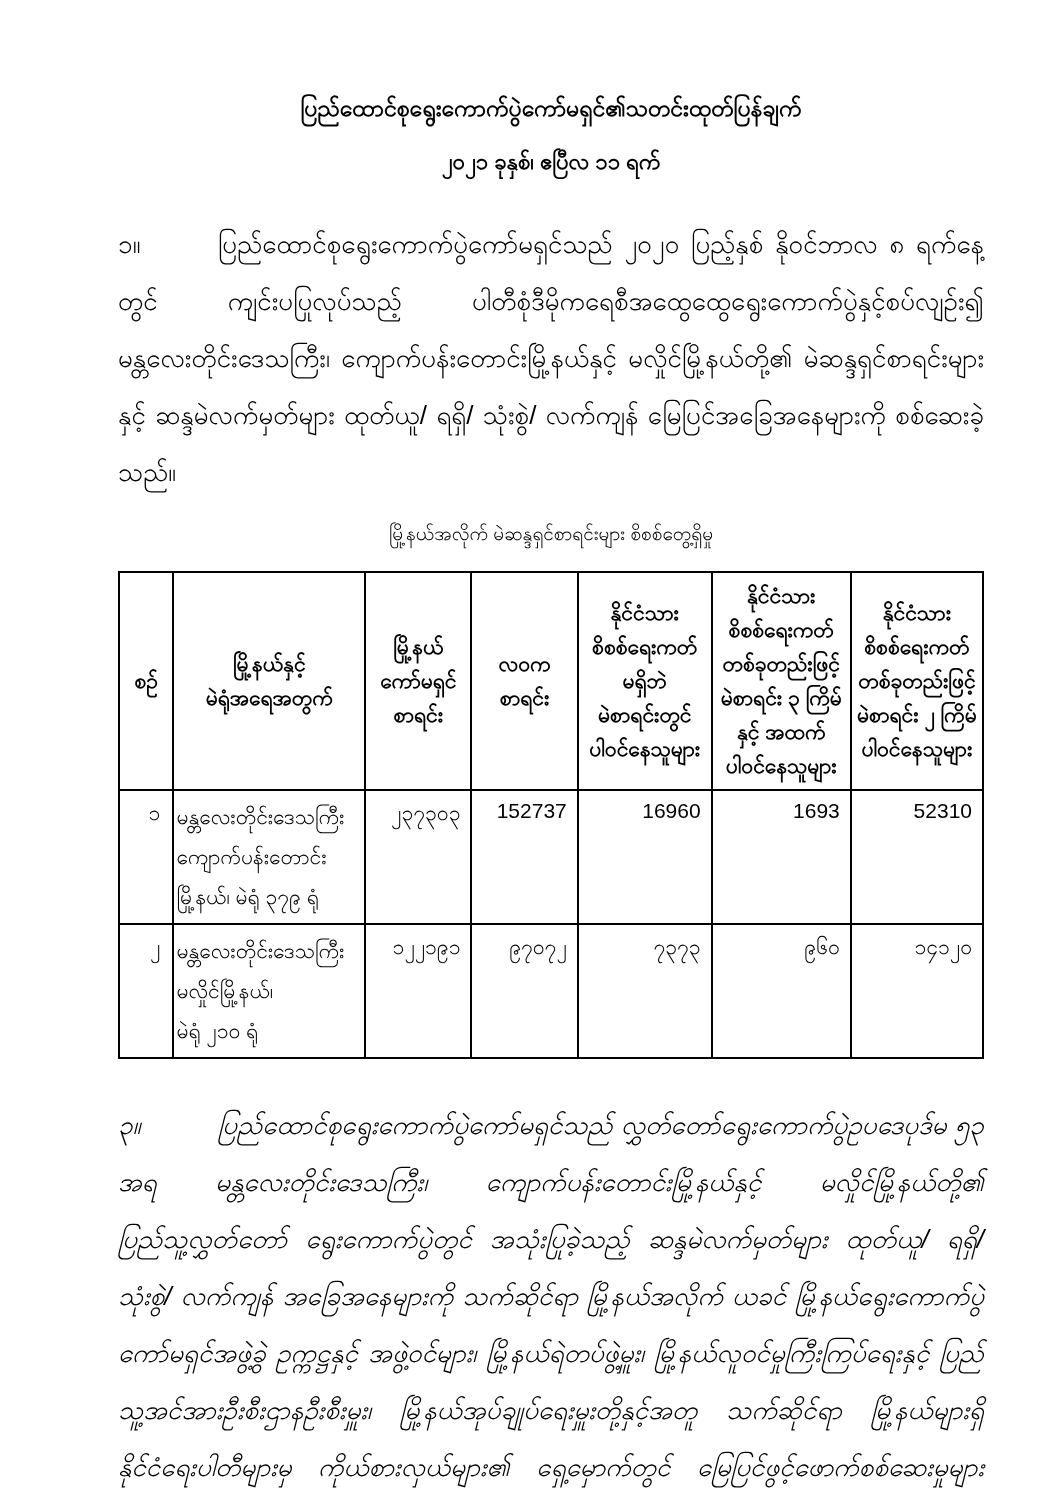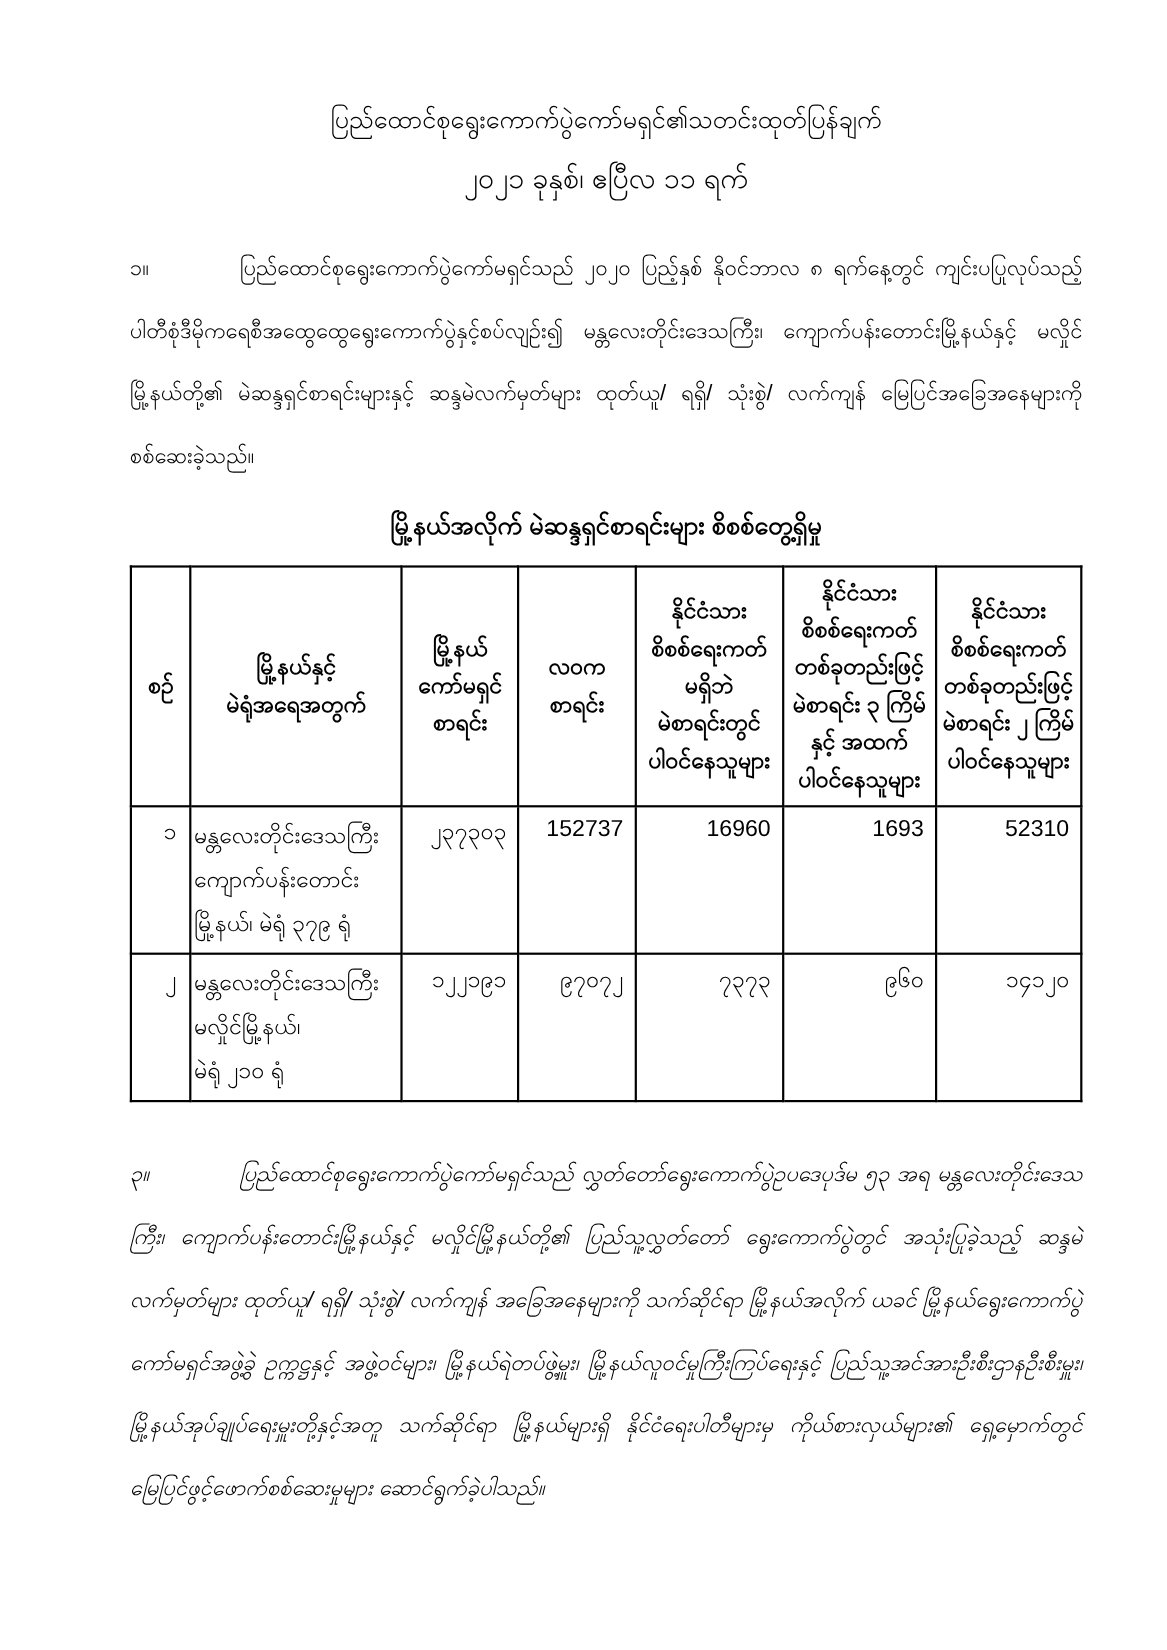--- a/index.html
+++ b/index.html
@@ -11,49 +11,49 @@
     color: #000000;
     font-family: "Liberation Sans", sans-serif;
     padding: 86px 77px 0 118px;
     overflow: hidden;
     position: relative;
   }
   .title {
     margin: 0;
     text-align: center;
     font-size: 23px;
-    font-weight: normal;
+    font-weight: bold;
     line-height: 44px;
   }
   .date-line {
     margin: 12px 0 0 0;
     text-align: center;
-    font-size: 26px;
-    font-weight: normal;
+    font-size: 22px;
+    font-weight: bold;
     line-height: 40px;
   }
   .para {
     margin: 0;
-    font-size: 20px;
+    font-size: 26px;
     line-height: 57px;
     text-align: justify;
   }
   .para-1 { margin-top: 34px; }
   .para-2 { margin-top: 0; }
   .para-3 { margin-top: 38px; font-style: italic; }
   .pnum {
     display: inline-block;
     width: 100px;
     vertical-align: top;
   }
   .table-heading {
     margin: 10px 0 14px 0;
     text-align: center;
-    font-size: 23px;
-    font-weight: bold;
+    font-size: 19px;
+    font-weight: normal;
     line-height: 46px;
   }
   table.results {
     width: 100%;
     border-collapse: collapse;
     table-layout: fixed;
   }
   table.results col.c1 { width: 6.3%; }
   table.results col.c2 { width: 22.2%; }
   table.results col.c3 { width: 12.3%; }

